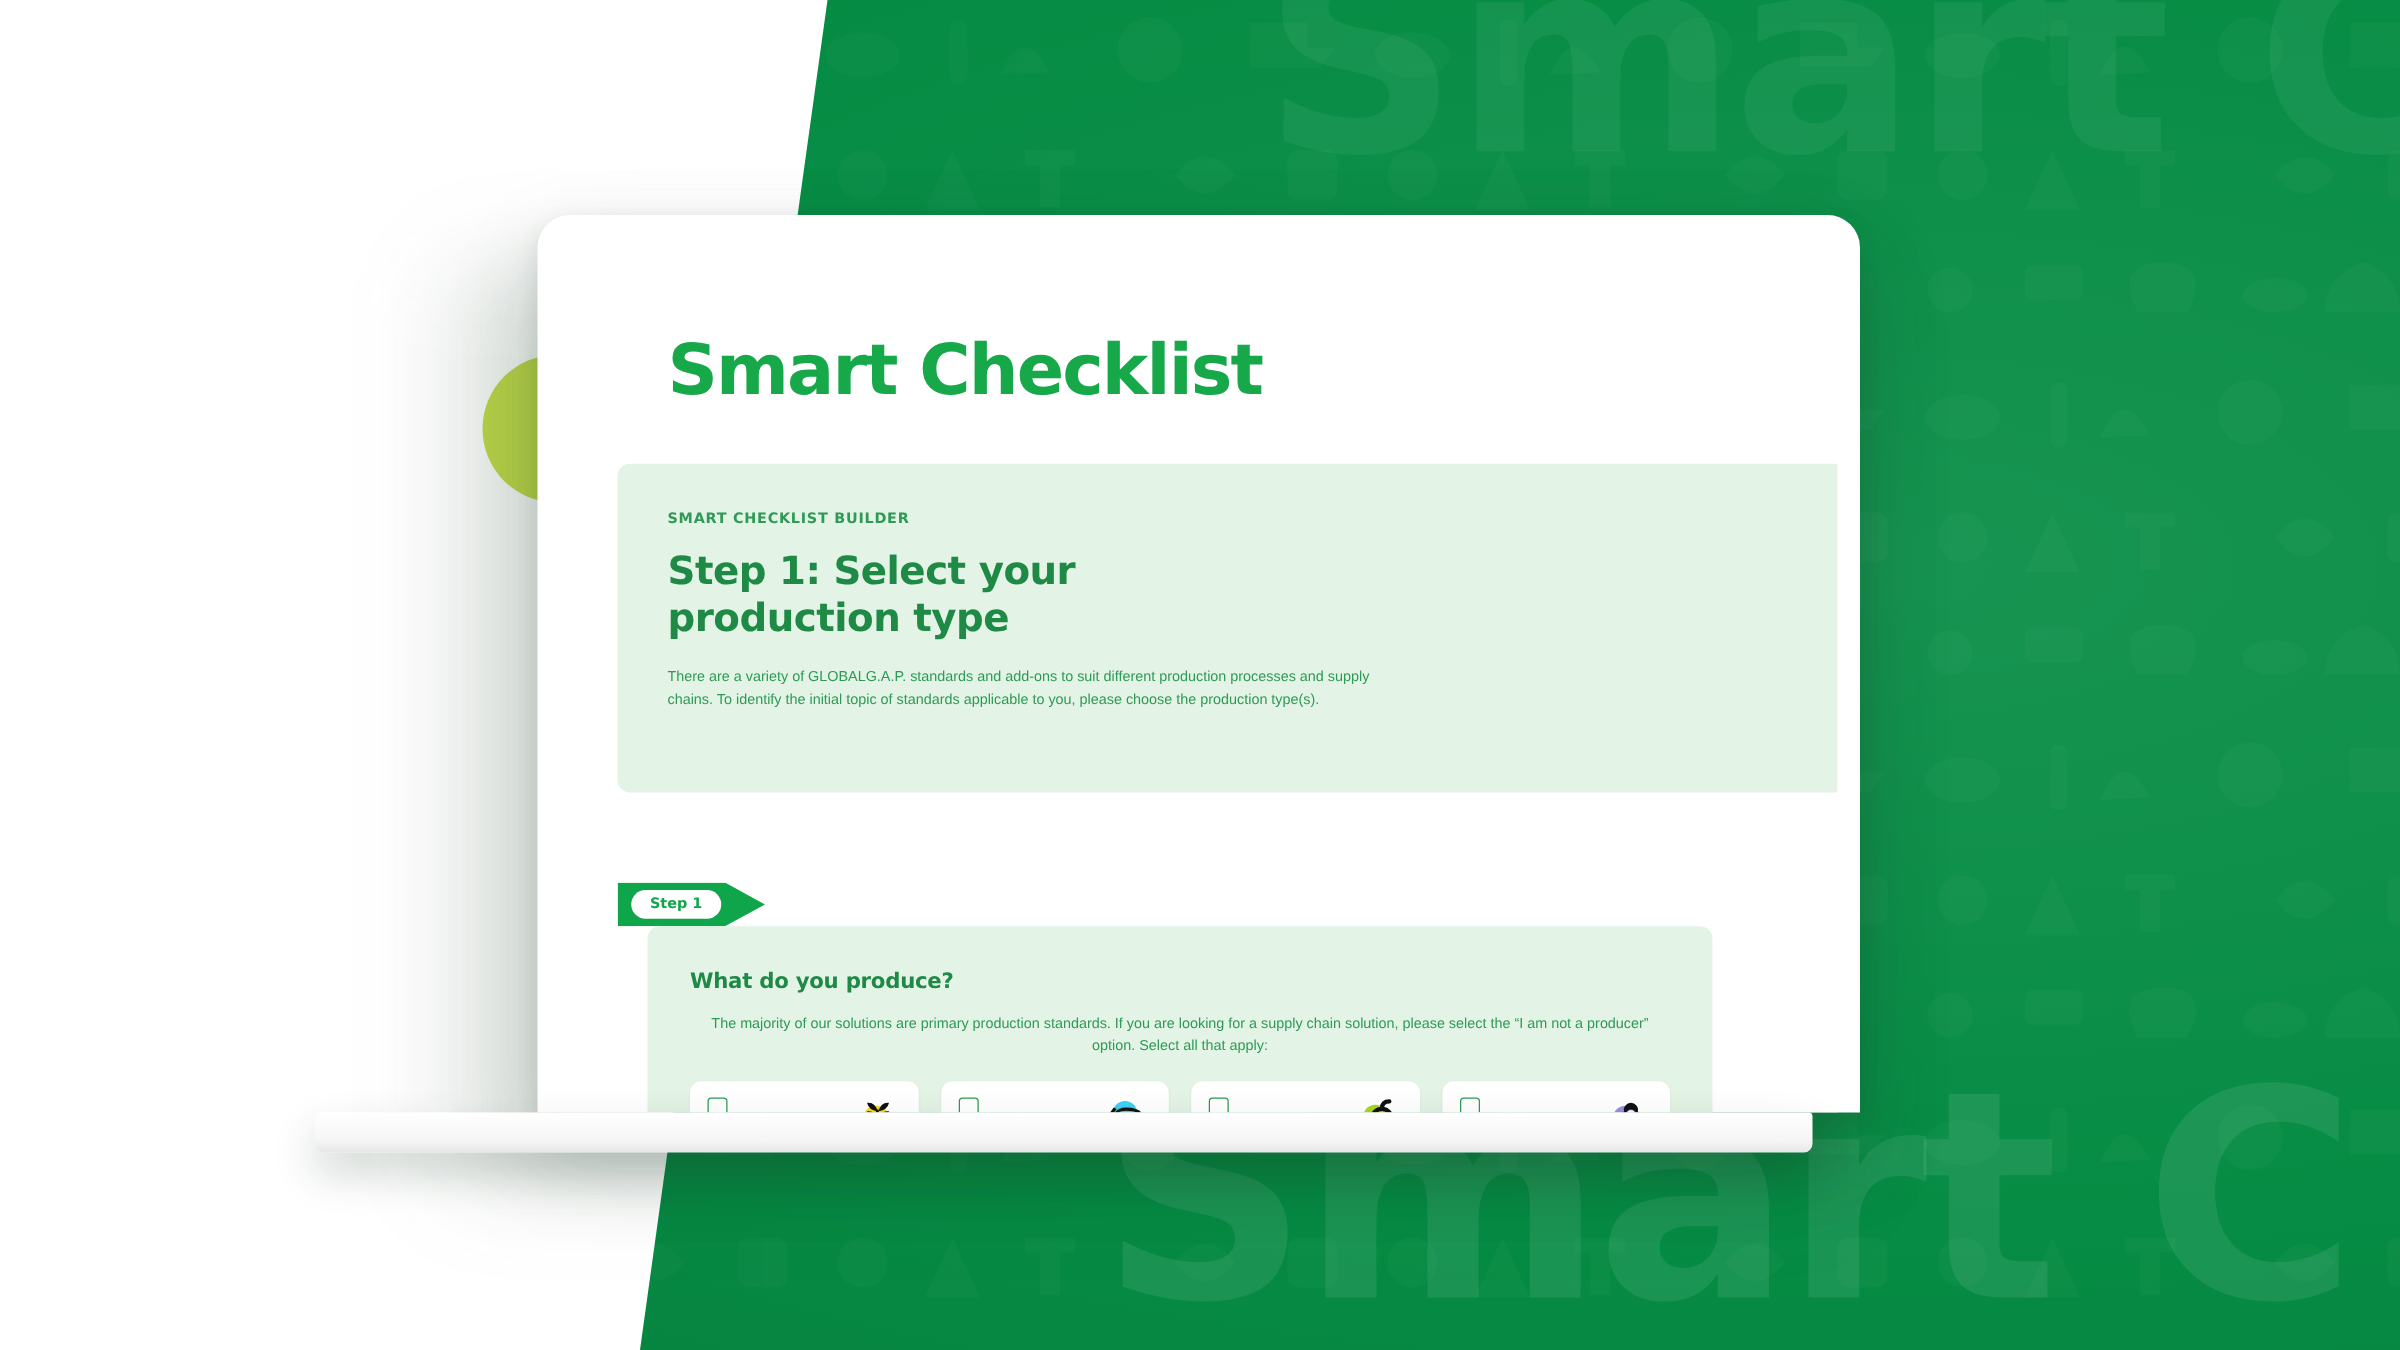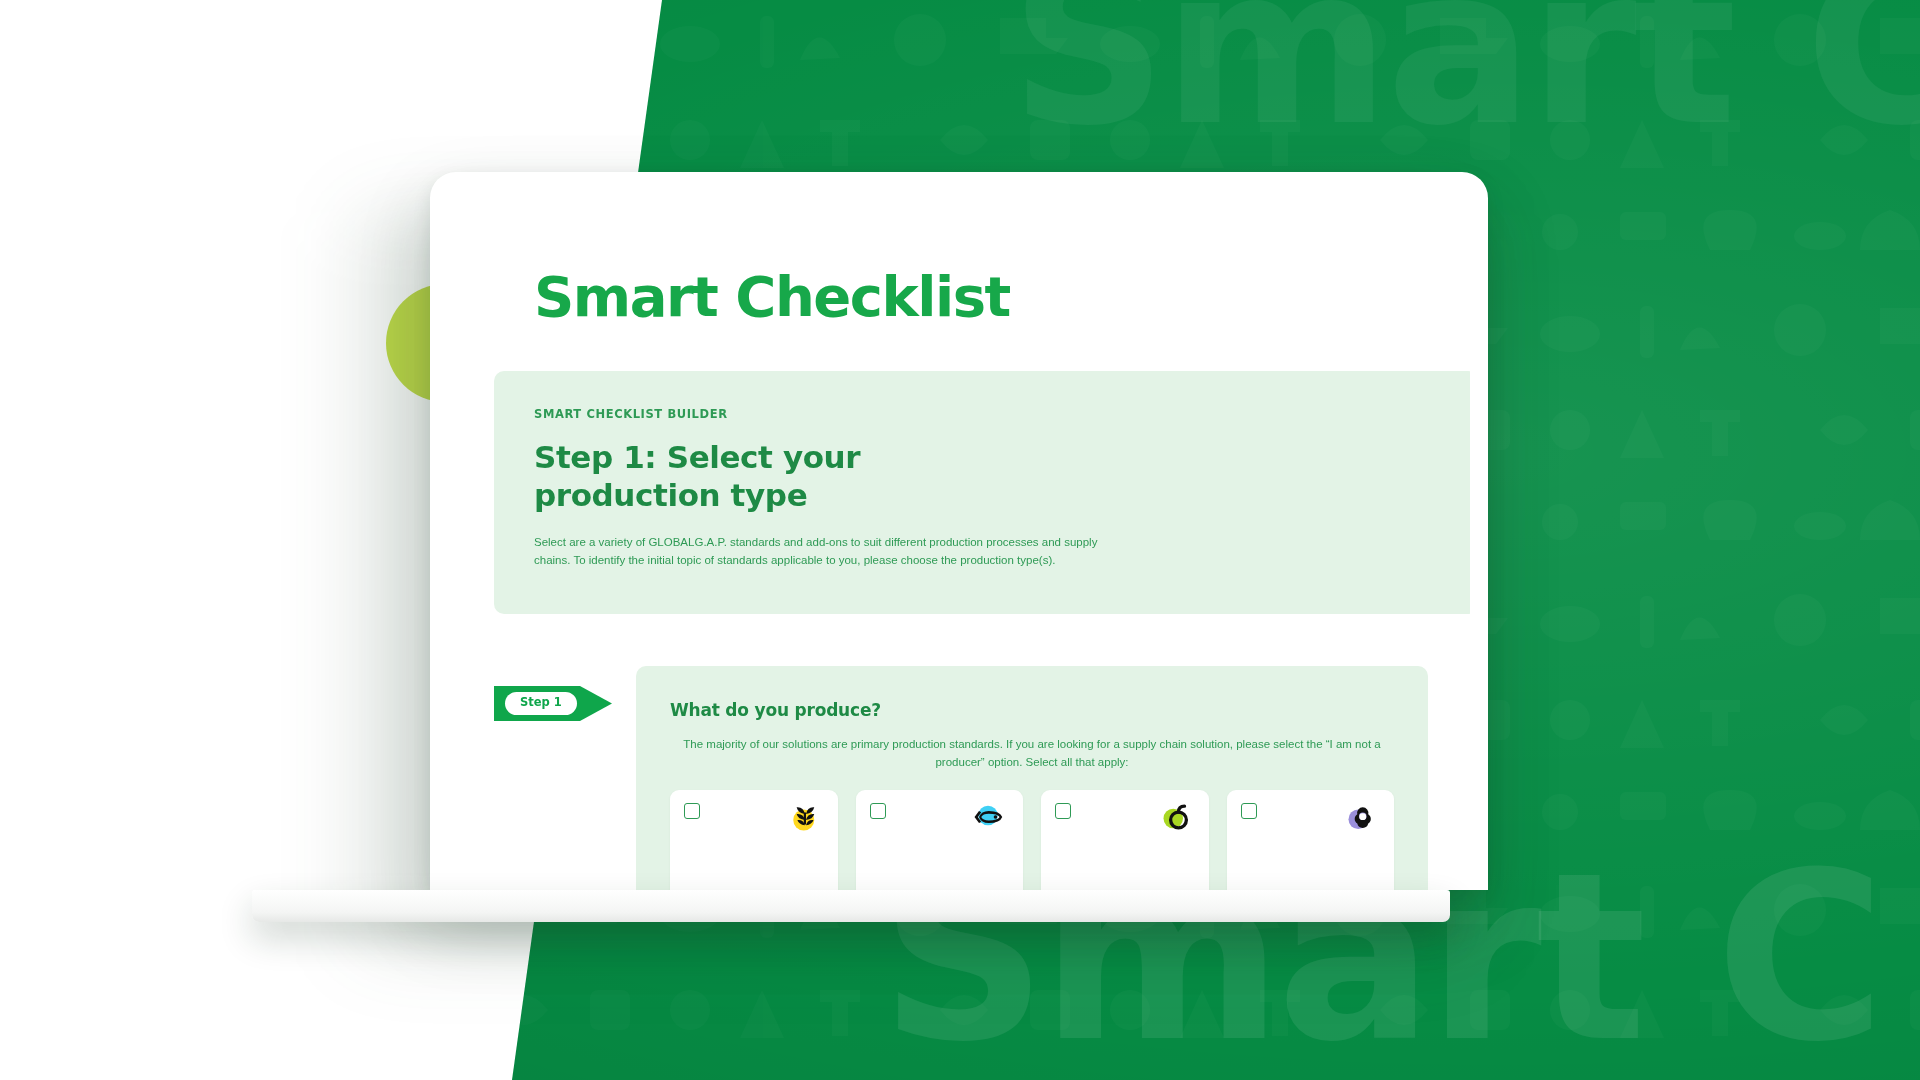--- a/index.html
+++ b/index.html
@@ -133,21 +133,21 @@
     line-height: 1.05;
   }
 
   
   .intro-card {
     margin-top: 44px;
     margin-left: -40px;
     width: 984px;
     background: #E3F3E6;
     border-radius: 10px;
-    padding: 36px 40px 44px 40px;
+    padding: 36px 40px 64px 40px;
   }
   .eyebrow {
     font-family: "DejaVu Sans", sans-serif;
     font-size: 11.5px;
     font-weight: 700;
     letter-spacing: .6px;
     color: #2E9A55;
     margin-bottom: 18px;
   }
   .intro-heading {
@@ -167,20 +167,21 @@
     max-width: 590px;
   }
 
   
   .step-row {
     margin-top: 52px;
     margin-left: -40px;
     position: relative;
     display: flex;
     align-items: flex-start;
+    flex-direction: column;
   }
   .step-badge {
     position: relative;
     flex: none;
     width: 118px;
     height: 35px;
     margin-top: 20px;
     background: #0FA64B;
     clip-path: polygon(0 0, 86px 0, 118px 50%, 86px 100%, 0 100%);
     display: flex;
@@ -311,21 +312,21 @@
     <div class="laptop-lid">
       <div class="laptop-screen">
 
         <div class="page">
 
           <h1 class="page-title">Smart Checklist</h1>
 
           <section class="intro-card">
             <div class="eyebrow">SMART CHECKLIST BUILDER</div>
             <h2 class="intro-heading">Step 1: Select your production type</h2>
-            <p class="intro-body">Select are a variety of GLOBALG.A.P. standards and add-ons to suit different production processes and supply chains. To identify the initial topic of standards applicable to you, please choose the production type(s).</p>
+            <p class="intro-body">There are a variety of GLOBALG.A.P. standards and add-ons to suit different production processes and supply chains. To identify the initial topic of standards applicable to you, please choose the production type(s).</p>
           </section>
 
           <div class="step-row">
 
             <div class="step-badge">
               <span class="step-pill">Step 1</span>
             </div>
 
             <section class="question-card">
               <h3 class="question-title">What do you produce?</h3>

